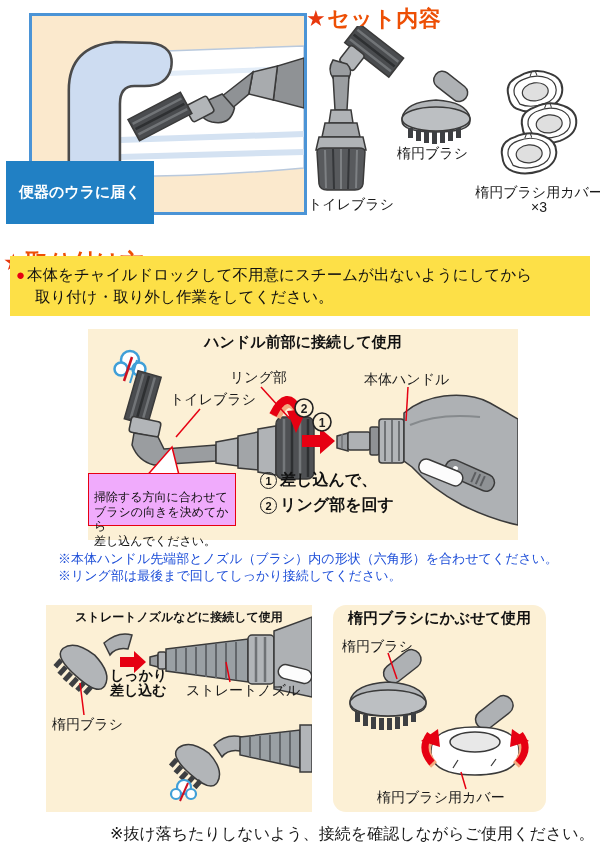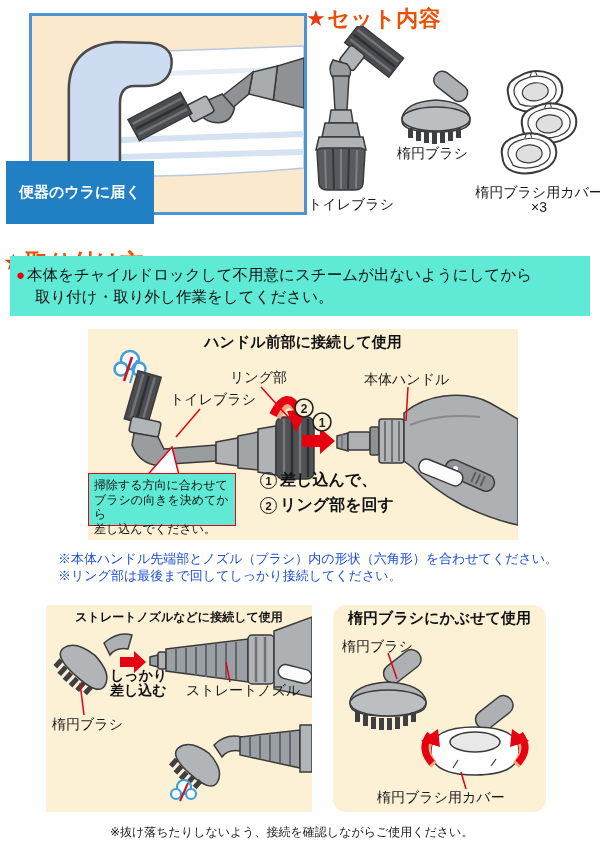--- a/index.html
+++ b/index.html
@@ -15,40 +15,40 @@
 
   
   .hero-box { position:absolute; left:29px; top:13px; width:278px; height:202px; border:3px solid #4b94d6; background:#fbe9cd; }
   .hero-caption { position:absolute; left:6px; top:161px; background:#2180c4; color:#fff; font-weight:bold; font-size:15px; padding:22px 13px; white-space:nowrap; z-index:5; }
 
   
   .set-label { position:absolute; font-size:14px; color:#1a1a1a; white-space:nowrap; }
   .set-covers-label { position:absolute; left:474px; top:185px; width:130px; text-align:center; font-size:14px; line-height:15px; }
 
   
-  .warning { position:absolute; left:10px; top:256px; width:580px; height:60px; background:#5eead4; padding:8px 8px 0 6px; }
+  .warning { position:absolute; left:10px; top:256px; width:580px; height:60px; background:#fde047; padding:8px 8px 0 6px; }
   .warning .wline { font-size:15.5px; line-height:22px; color:#111; }
   .warning .bullet { color:#e60012; font-size:15px; margin-right:2px; }
   .warning .indent { padding-left:19px; }
 
   
   .panel { position:absolute; background:#fcf0d5; }
   .panel-title { position:absolute; top:4px; left:0; right:0; text-align:center; font-weight:bold; font-size:15px; color:#111; white-space:nowrap; }
   .lbl { position:absolute; font-size:14px; color:#1a1a1a; white-space:nowrap; }
 
-  .callout { position:absolute; left:0px; top:144px; width:148px; height:53px; background:#5eead4; border:1.5px solid #e60012; padding:4px 5px; font-size:12px; line-height:14.5px; color:#111; z-index:4; }
+  .callout { position:absolute; left:0px; top:144px; width:148px; height:53px; background:#f0abfc; border:1.5px solid #e60012; padding:16px 5px; font-size:12px; line-height:14.5px; color:#111; z-index:4; }
 
   .instructions { position:absolute; left:172px; top:141px; z-index:4; }
   .instr-row { display:flex; align-items:center; gap:3px; margin-bottom:4px; font-size:16px; font-weight:bold; color:#111; white-space:nowrap; }
   .circ { display:inline-flex; width:17px; height:17px; border:1.6px solid #222; border-radius:50%; align-items:center; justify-content:center; font-size:11px; font-weight:bold; flex:0 0 auto; background:transparent; }
 
   .push-label { position:absolute; left:64px; top:63px; font-size:14px; font-weight:bold; line-height:15px; color:#111; white-space:nowrap; }
 
   .notes { position:absolute; left:58px; top:551px; font-size:13px; line-height:16.5px; color:#1d4ed8; white-space:nowrap;font-family:Liberation Serif, serif; }
-  .bottom-note { position:absolute; left:110px; top:824px; font-size:12px; color:#1a1a1a; white-space:nowrap; }
+  .bottom-note { position:absolute; left:110px; top:824px; font-size:16px; color:#1a1a1a; white-space:nowrap; }
 </style>
 </head>
 <body>
 
 <div class="page">
 
   <div class="hero-box">
     <svg width="272" height="196" viewBox="0 0 266 196" preserveAspectRatio="none">
       <rect x="0" y="0" width="266" height="196" fill="#fbe9cd"></rect>
       <path d="M52,160 L52,84 Q52,40 104,36 L266,30 L266,152 Q160,162 52,160 Z" fill="#ffffff" stroke="#b9c9dd" stroke-width="1.5"></path>

